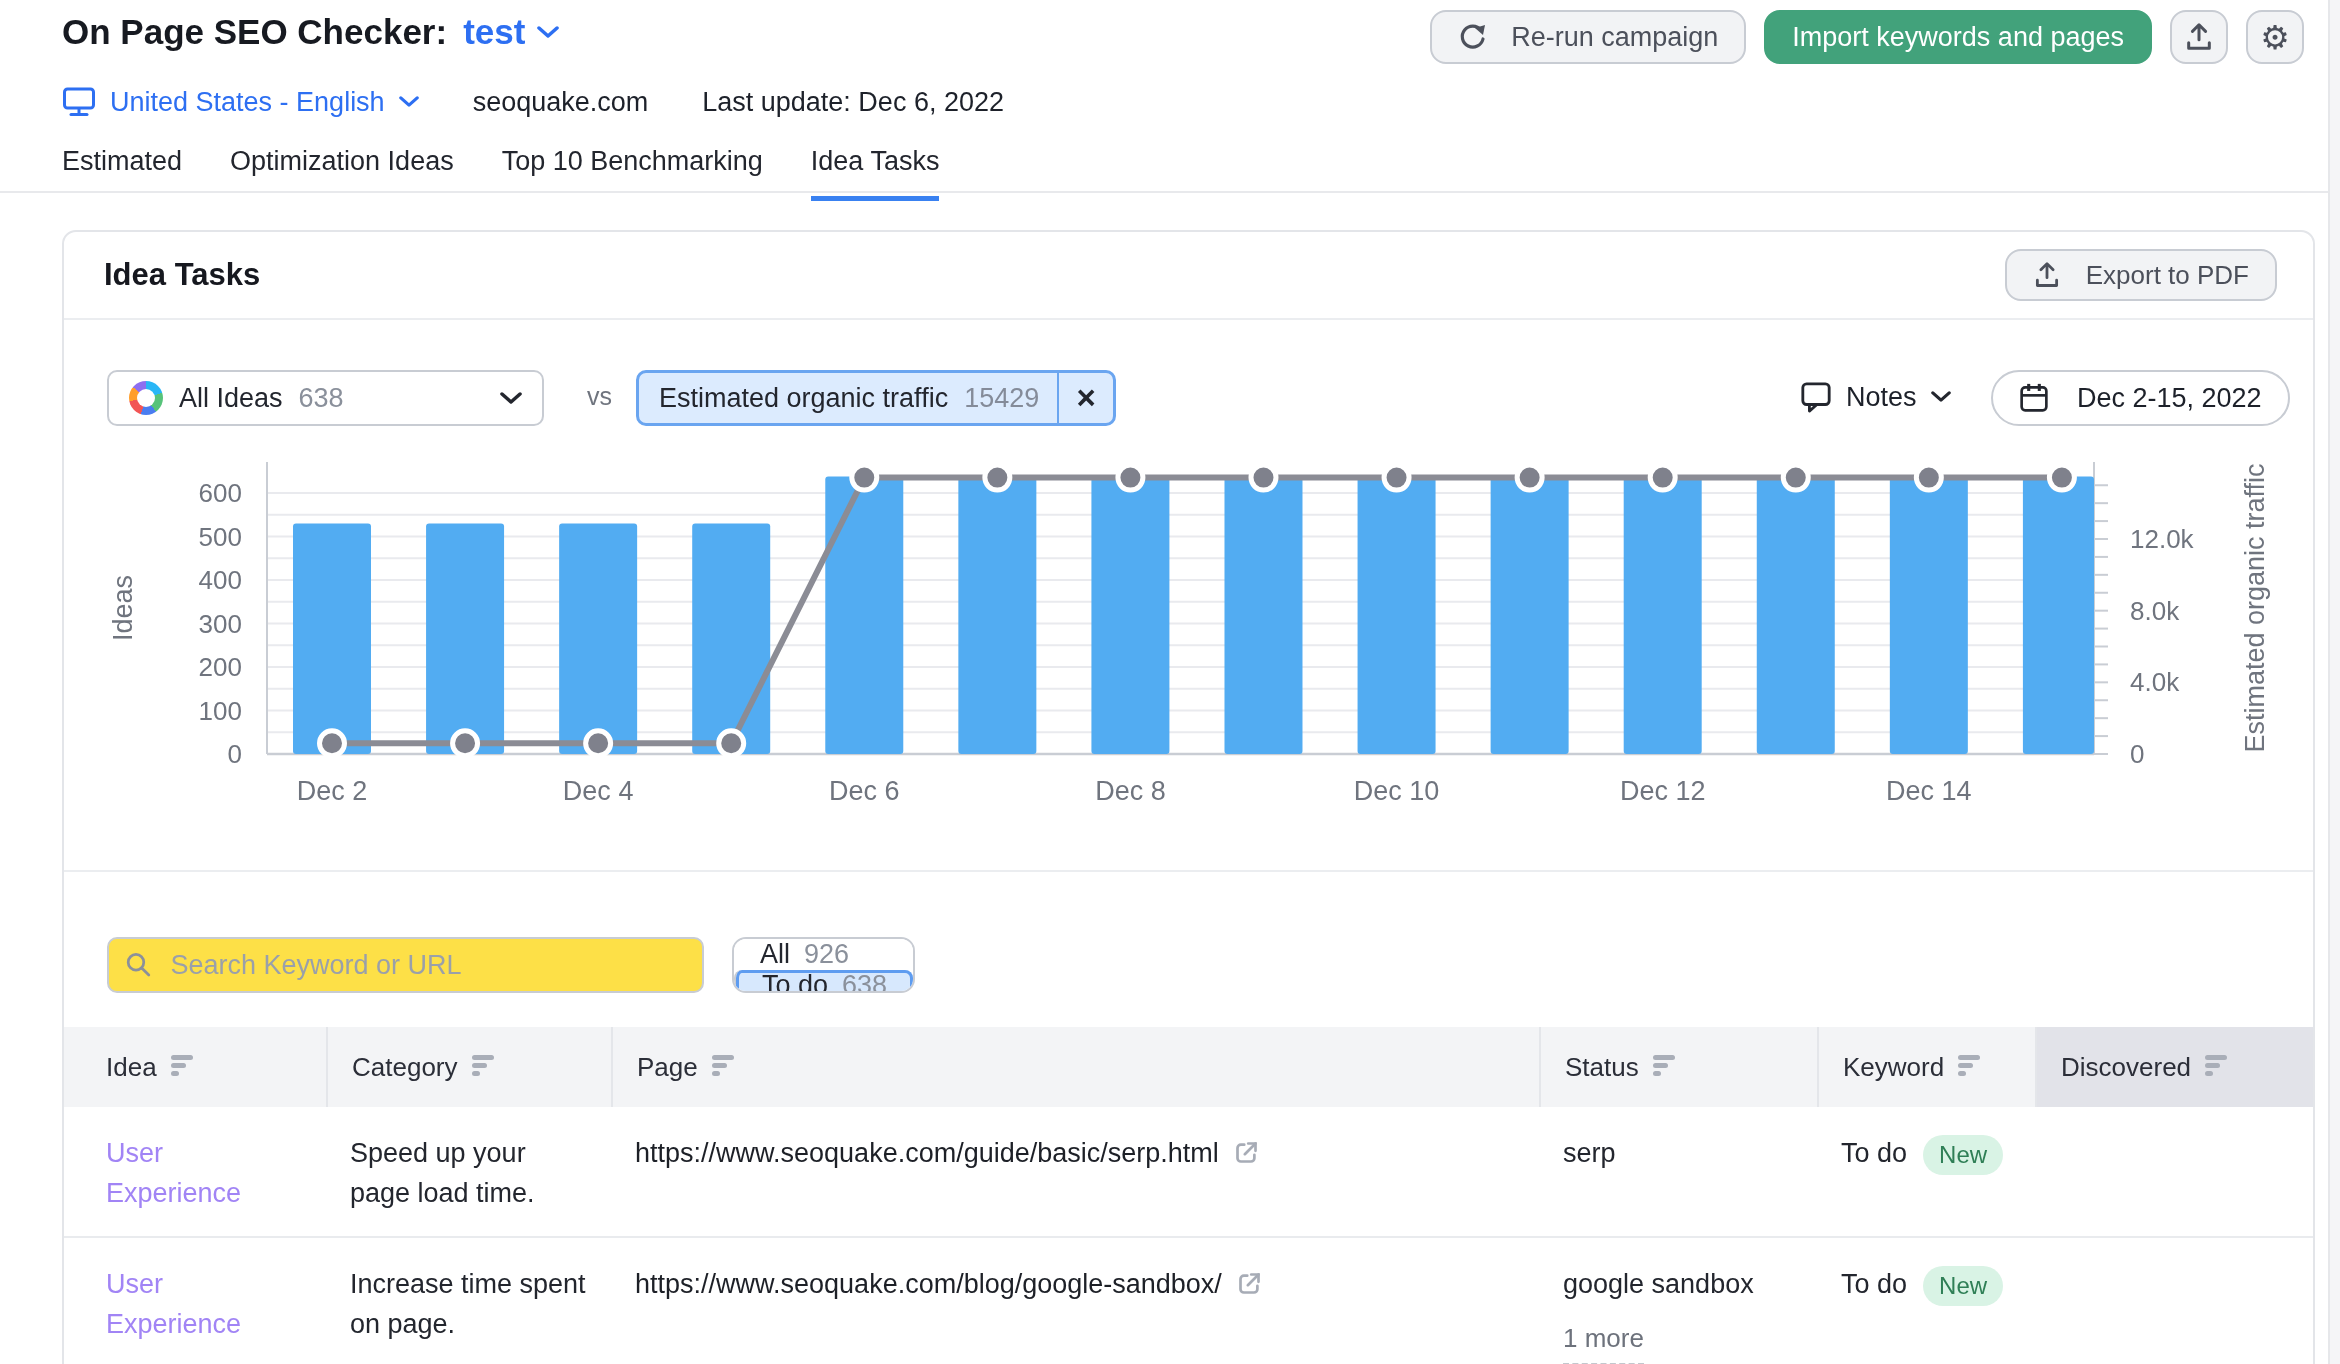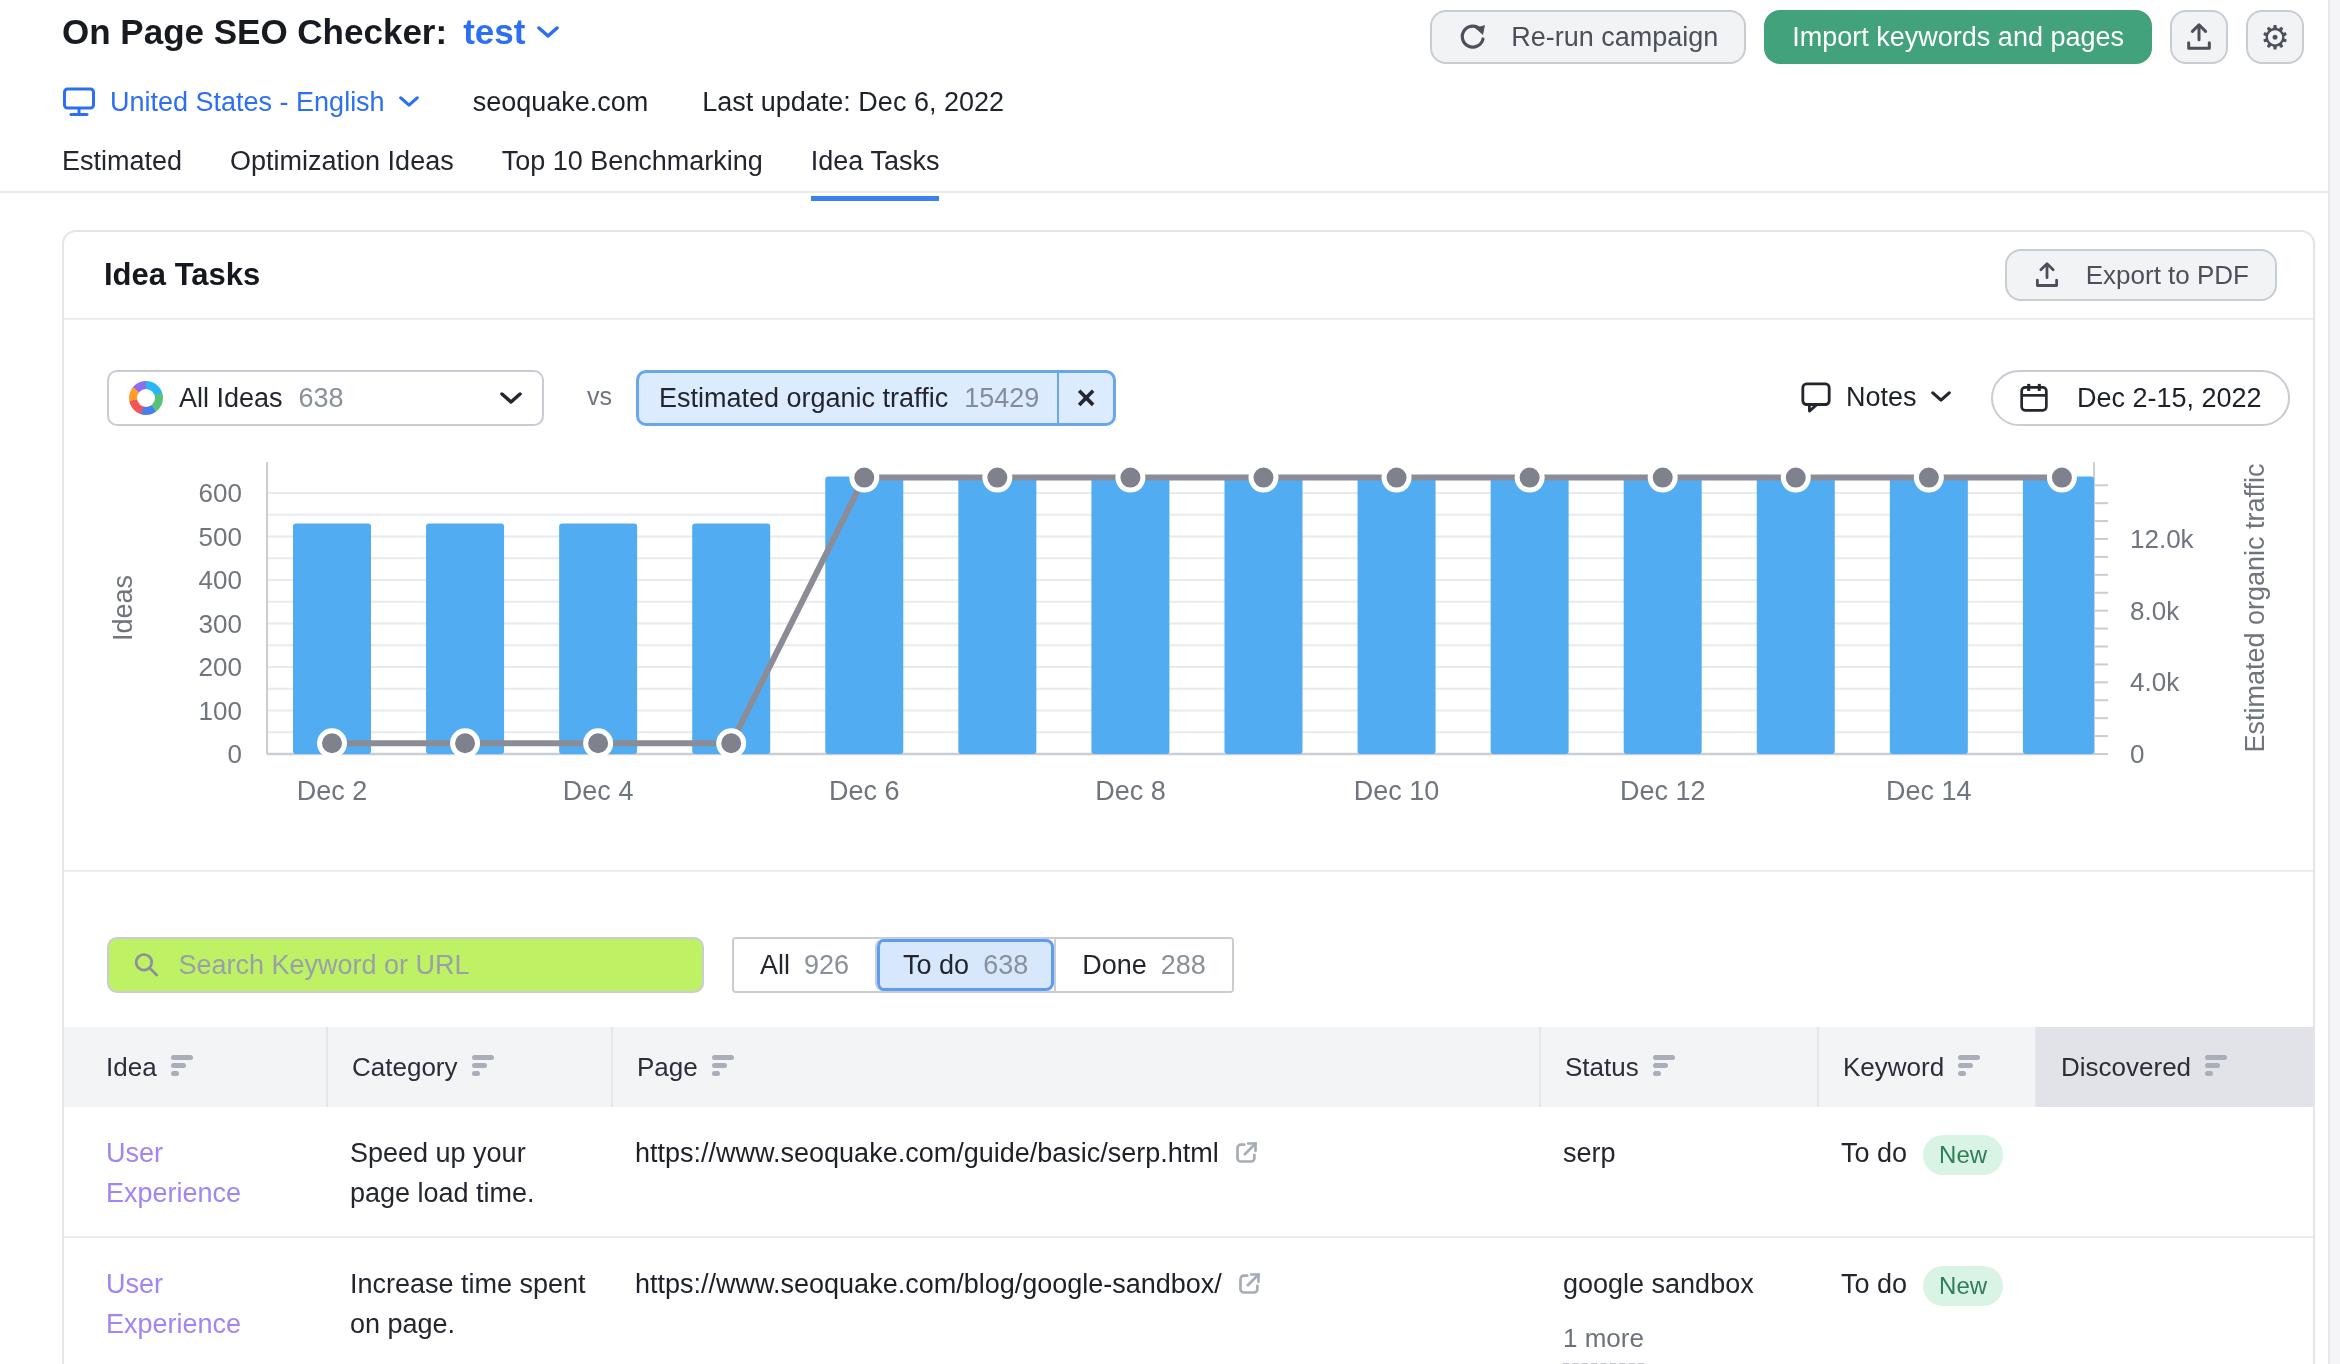--- a/index.html
+++ b/index.html
@@ -54,25 +54,25 @@
   .metric-chip .x{width:54px;align-self:stretch;display:flex;align-items:center;justify-content:center;
     border-left:2px solid #6aa5f0;font-size:33px;font-weight:bold;color:#23262e;cursor:pointer;}
   .notes{left:1736px;top:148px;display:flex;align-items:center;gap:14px;font-size:27px;cursor:pointer;color:#1d212a;}
   .date-btn{left:1927px;top:138px;height:56px;border:2px solid #c8ccd3;border-radius:28px;
     display:flex;align-items:center;gap:28px;padding:0 26px;font-size:27px;color:#1d212a;cursor:pointer;}
   
   .chart-wrap{left:0;top:218px;width:2253px;height:368px;}
   .section-divider{left:0;top:638px;width:2253px;height:2px;background:#ebedf0;}
   
   .search-box{left:43px;top:705px;width:597px;height:56px;border:2px solid #c8ccd3;border-radius:10px;
-    display:flex;align-items:center;gap:16px;padding:0 24px;background:#bef264;}
+    display:flex;align-items:center;gap:16px;padding:0 16px;background:#fde047;}
   .search-box input{border:none;outline:none;font-size:27px;width:100%;
     font-family:"Liberation Sans",sans-serif;color:#23262e;background:transparent;}
   .search-box input::placeholder{color:#9aa0aa;}
-  .segmented{left:668px;top:705px;height:56px;display:flex;border:2px solid #c8ccd3;border-radius:4px;overflow:hidden;}
+  .segmented{left:668px;top:705px;height:56px;display:flex;border:2px solid #c8ccd3;border-radius:14px;overflow:hidden;flex-direction:column;}
   .segment{display:flex;align-items:center;gap:14px;padding:0 26px;font-size:27px;cursor:pointer;background:#fff;}
   .segment + .segment{border-left:2px solid #c8ccd3;}
   .segment .cnt{color:#8a909b;}
   .segment.active{background:#d7e8fd;box-shadow:inset 0 0 0 3px #5e9cf0;border-radius:8px;}
   
   .thead{left:0;top:795px;width:2253px;height:80px;background:#f3f4f6;display:grid;
     grid-template-columns:262px 285px 928px 278px 218px 282px;}
   .th{display:flex;align-items:center;gap:14px;padding-left:24px;font-size:26px;color:#2b2e38;}
   .th:first-child{padding-left:42px;}
   .th + .th{border-left:2px solid #e4e6ea;}

